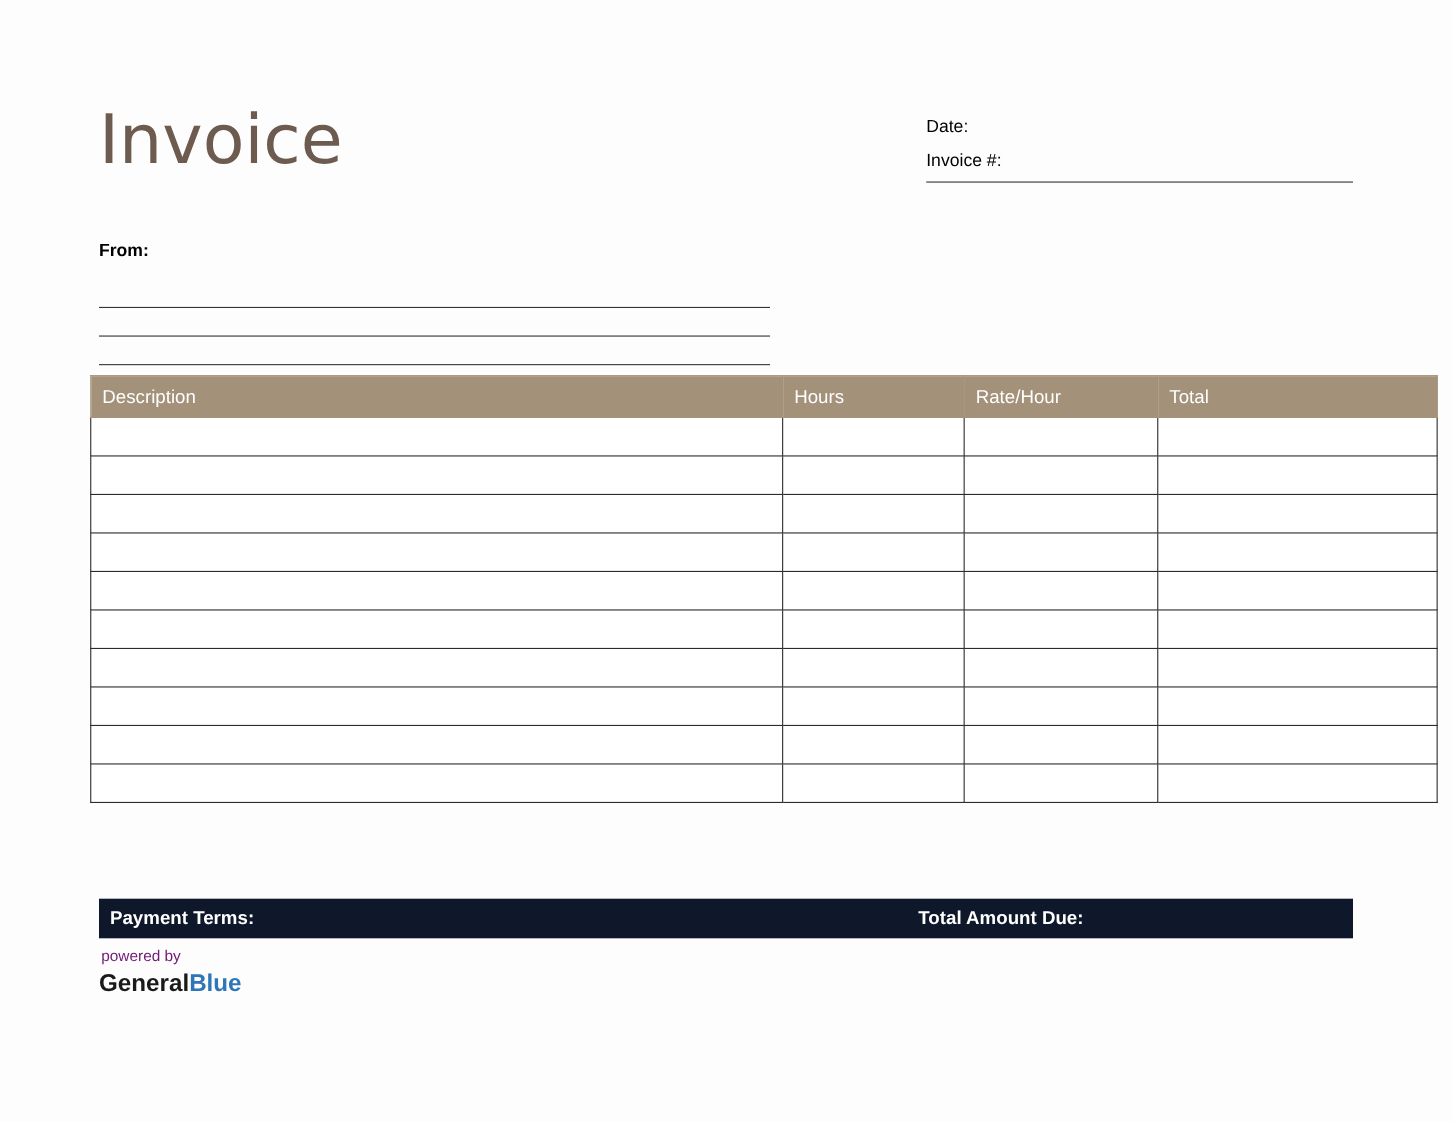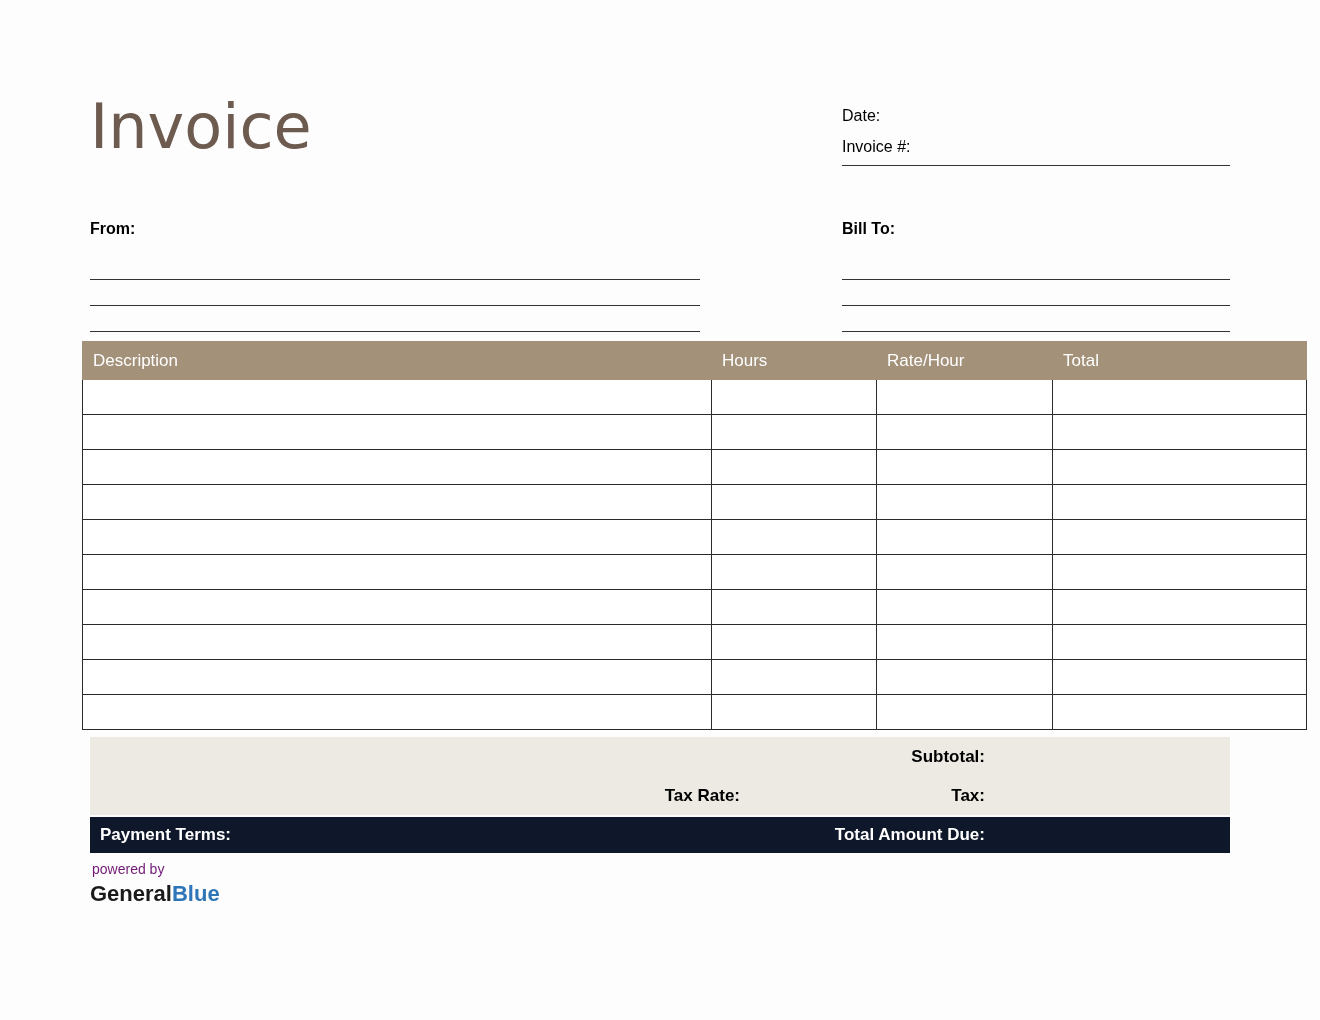--- a/index.html
+++ b/index.html
@@ -202,29 +202,20 @@
   <div class="addr addr-left">
     <div class="addr-label">From:</div>
     <div class="addr-lines">
       <div class="line"></div>
       <div class="line"></div>
       <div class="line"></div>
       <div class="line"></div>
     </div>
   </div>
 
-  <div class="addr addr-right">
-    <div class="addr-label">Bill To:</div>
-    <div class="addr-lines">
-      <div class="line"></div>
-      <div class="line"></div>
-      <div class="line"></div>
-      <div class="line"></div>
-    </div>
-  </div>
 
   <table class="items">
     <thead>
       <tr>
         <th class="col-desc">Description</th>
         <th class="col-hours">Hours</th>
         <th class="col-rate">Rate/Hour</th>
         <th class="col-total">Total</th>
       </tr>
     </thead>
@@ -285,29 +276,20 @@
         </tr>
         <tr>
           <td class="col-desc"></td>
           <td class="col-hours"></td>
           <td class="col-rate"></td>
           <td class="col-total"></td>
         </tr>
       </tbody>
   </table>
 
-  <div class="totals">
-    <div class="totals-row">
-      <div class="totals-label subtotal-label">Subtotal:</div>
-    </div>
-    <div class="totals-row">
-      <div class="totals-label taxrate-label">Tax Rate:</div>
-      <div class="totals-label tax-label">Tax:</div>
-    </div>
-  </div>
 
   <div class="payment-bar">
     <div class="payment-terms">Payment Terms:</div>
     <div class="total-due">Total Amount Due:</div>
   </div>
 
   <div class="footer">
     <div class="powered">powered by</div>
     <div class="brand">
       <span class="general">General</span><span class="blue">Blue</span>

